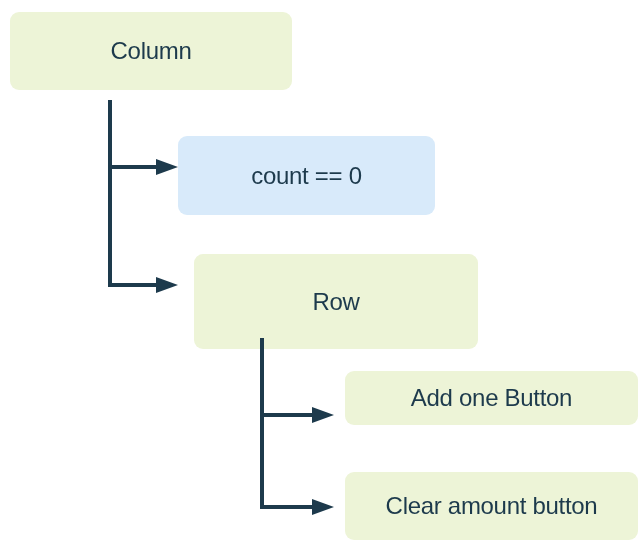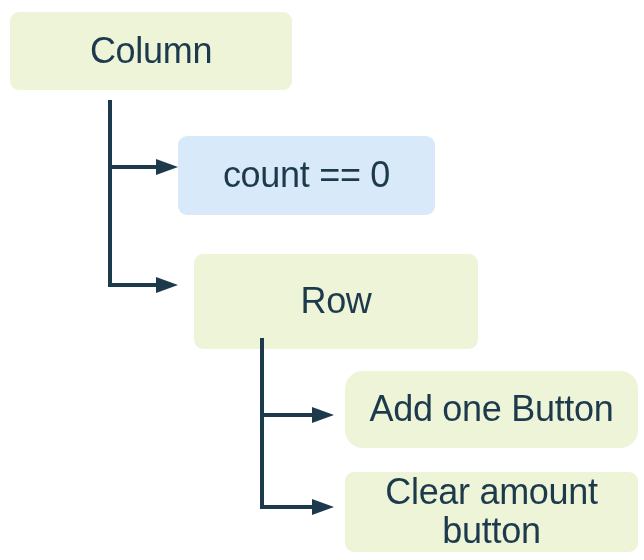--- a/index.html
+++ b/index.html
@@ -16,21 +16,21 @@
     background:var(--bg);
     font-family:"Liberation Sans", sans-serif;
     overflow:hidden;
   }
   .node{
     position:absolute;
     display:flex;
     align-items:center;
     justify-content:center;
     border-radius:9px;
-    font-size:36px;
+    font-size:24px;
     line-height:1.08;
     letter-spacing:-0.3px;
     color:var(--navy);
     text-align:center;
     box-sizing:border-box;
   }
   .node.green{background:var(--green);}
   .node.blue{background:var(--blue);}
   .vline{
     position:absolute;
@@ -54,23 +54,23 @@
 <body>
 
 <div id="canvas">
 
   <div class="node green" style="left:10px;top:12px;width:282px;height:78px;">Column</div>
 
   <div class="node blue" style="left:178px;top:136px;width:257px;height:79px;">count == 0</div>
 
   <div class="node green" style="left:194px;top:254px;width:284px;height:95px;">Row</div>
 
-  <div class="node green" style="left:345px;top:371px;width:293px;height:77px;border-radius:18px;">Add one Button</div>
+  <div class="node green" style="left:345px;top:371px;width:293px;height:54px;">Add one Button</div>
 
-  <div class="node green" style="left:345px;top:472px;width:293px;height:80px;padding:0 30px;">Clear amount button</div>
+  <div class="node green" style="left:345px;top:472px;width:293px;height:68px;padding:0 30px;">Clear amount button</div>
 
   <div class="vline" style="left:108px;top:100px;height:187px;"></div>
 
   <div class="shaft" style="left:110px;top:165px;width:48px;"></div>
   <div class="arrowhead" style="left:156px;top:159px;"></div>
 
   <div class="shaft" style="left:110px;top:283px;width:48px;"></div>
   <div class="arrowhead" style="left:156px;top:277px;"></div>
 
   <div class="vline" style="left:260px;top:338px;height:171px;"></div>

